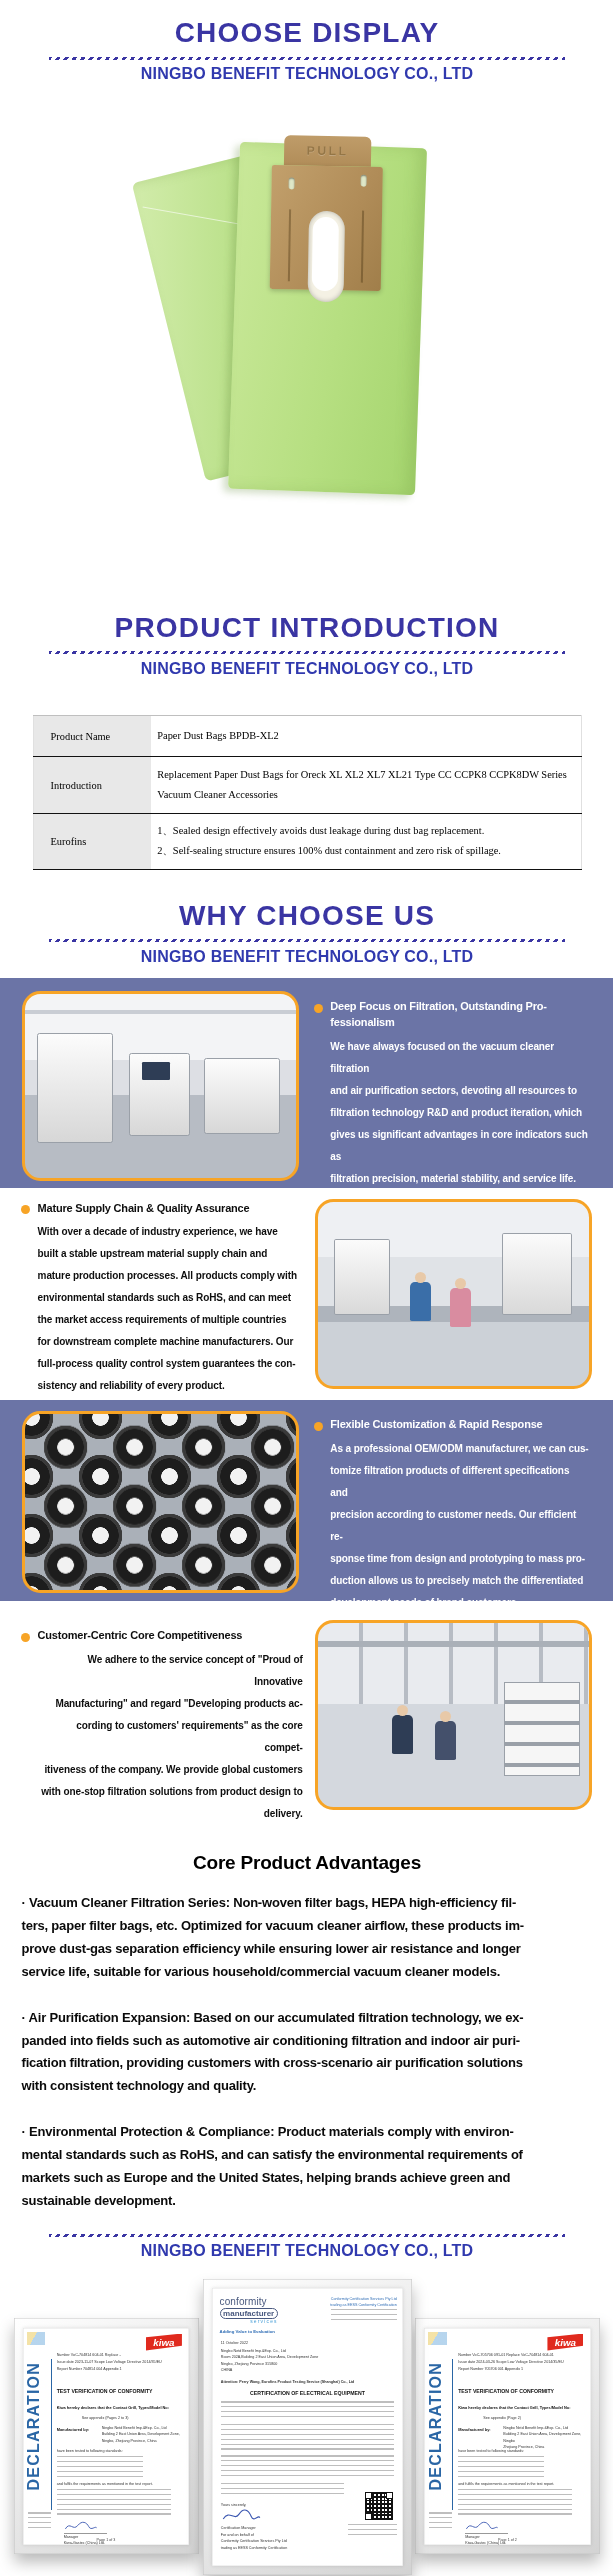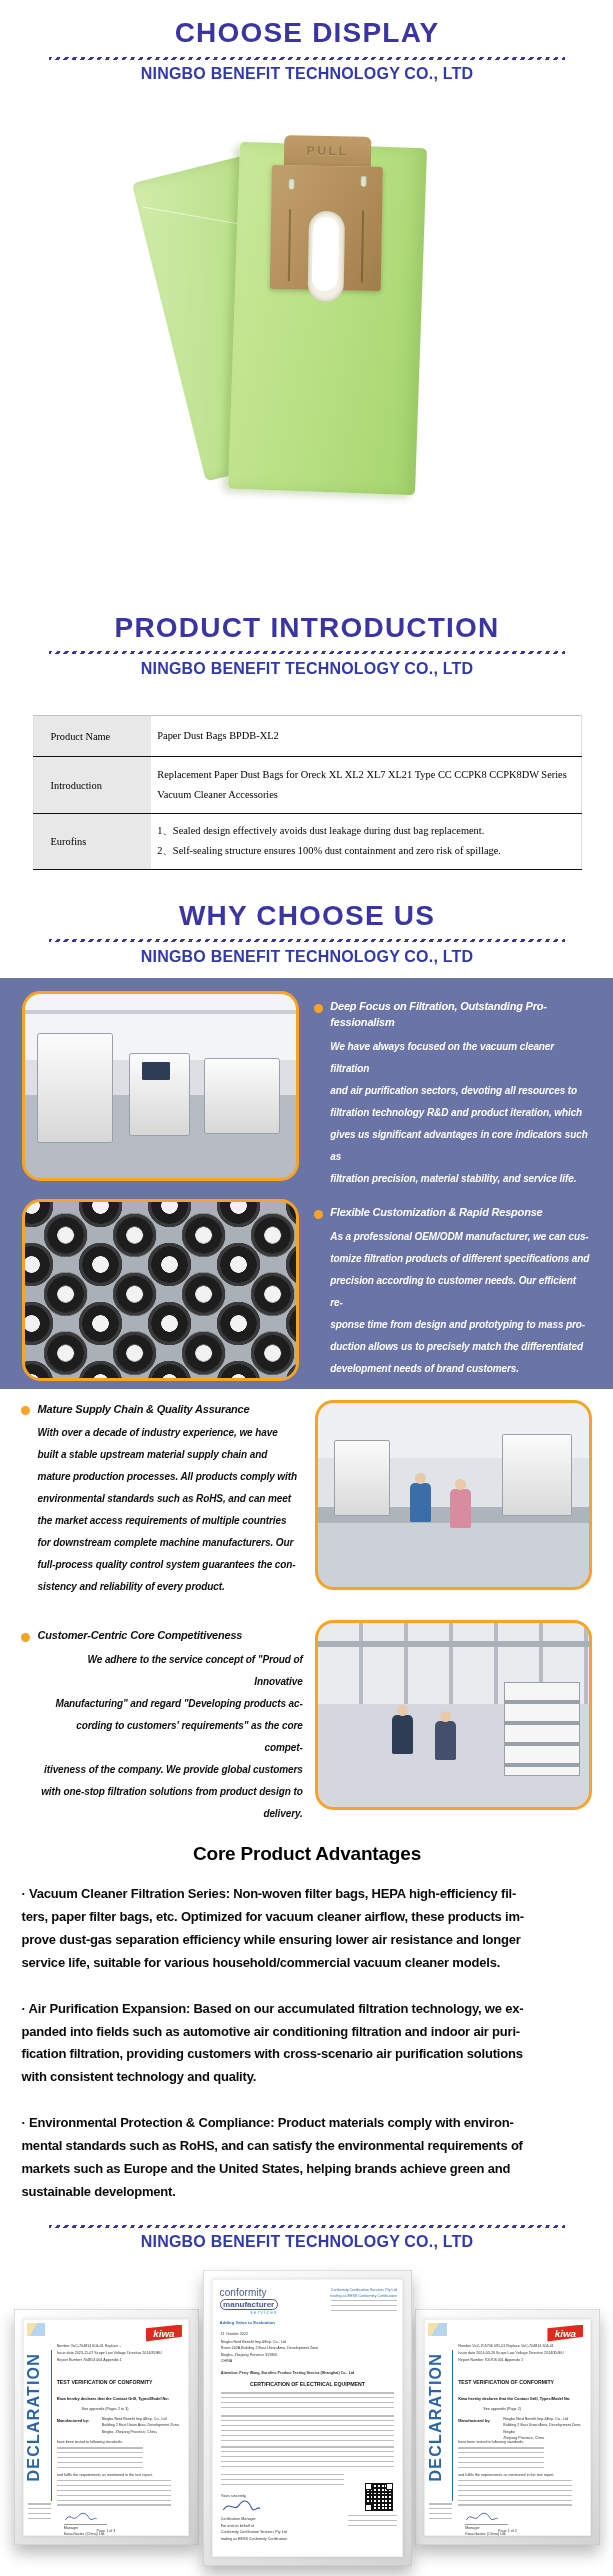--- a/index.html
+++ b/index.html
@@ -51,21 +51,21 @@
     border-top:0.6px solid #bfbfbf;border-left:0.6px solid #e0e0e0;border-right:0.6px solid #e0e0e0;border-bottom:1.8px solid #111;}
   table.spec td{vertical-align:middle;}
   td.lbl{background:#e8e8e8;width:97px;padding:7.4px 3.7px 7.4px 17px;}
   td.val{background:#fff;padding:7.4px 9.8px 7.4px 6.1px;line-height:1.95;}
   tr.r1 td{height:26px;margin-top:16px;}
   tr + tr td{border-top:1.8px solid #111;}
   .pre{white-space:pre-line;}
   .features-val{line-height:2.5;}
 
   
-  .feat{display:flex;align-items:flex-start;box-sizing:border-box;font-style:italic;}
+  .feat{display:flex;align-items:flex-start;box-sizing:border-box;}
   .band{background:#6b74a6;}
   .white{background:#fff;}
   .photo{width:271px;height:184px;border:3.7px solid #f7a426;border-radius:18.4px;overflow:hidden;
     flex:none;position:relative;background:#c9ccd2;}
   .feat1{height:210px;} .feat1 .photo{margin:12.3px 0 0 22px;}
   .feat2{height:212px;} .feat2 .photo{margin:11px 22px 0 0;}
   .feat3{height:201px;} .feat3 .photo{height:176px;margin:11px 0 0 22px;}
   .feat4{height:230px;text-align:right;} .feat4 .photo{margin:18.4px 22px 0 0;}
   .ftxt{flex:1;box-sizing:border-box;}
   .band .ftxt{color:#fff;padding:21px 24.6px 0 14.7px;}
@@ -103,21 +103,21 @@
   .sc-warehouse .beams{position:absolute;left:0;top:0;width:100%;height:44%;
     background:repeating-linear-gradient(90deg,transparent 0 41px,#b7bcc4 41px 45px);}
   .sc-warehouse .duct{position:absolute;left:0;top:18.4px;width:100%;height:6.1px;background:#aab0b8;}
   .sc-warehouse .shelf{position:absolute;right:8.6px;top:59px;width:74px;height:92px;
     background:repeating-linear-gradient(#f6f6f6 0 17px,#9aa0a8 17px 21px);border:0.6px solid #9aa0a8;}
   .sc-warehouse .fig1{left:74px;top:92px;background:#2e3d55;}
   .sc-warehouse .fig2{left:117px;top:98px;background:#44506b;}
 
   
   .adv{padding-top:8.6px;}
-  .adv h2{text-align:center;margin:3px;font-size:19px;font-weight:700;color:#000;letter-spacing:-0.2px;}
+  .adv h2{text-align:center;margin:12px;font-size:19px;font-weight:700;color:#000;letter-spacing:-0.2px;}
   .adv p{width:571px;margin:18.4px auto 0;font-size:13px;font-weight:700;color:#0a0a0a;
     letter-spacing:-0.2px;line-height:1.76;white-space:pre-line;}
   .adv p + p{margin-top:23px;}
 
   
   .certs{position:relative;height:354px;}
   .frame{position:absolute;box-sizing:border-box;padding:9.2px;
     background:linear-gradient(145deg,#ffffff 0%,#ececec 45%,#d3d3d3 100%);
     box-shadow:0 8.6px 14.7px rgba(0,0,0,.28), inset 0 0 0 0.6px #c6c6c6;}
   .paper{width:100%;height:100%;background:#fff;position:relative;overflow:hidden;box-sizing:border-box;
@@ -241,36 +241,20 @@
 fessionalism</h3>
       </div>
       <p class="fbody">We have always focused on the vacuum cleaner filtration
 and air purification sectors, devoting all resources to
 filtration technology R&amp;D and product iteration, which
 gives us significant advantages in core indicators such as
 filtration precision, material stability, and service life.</p>
     </div>
   </section>
 
-  <section class="feat feat3 band">
-    <div class="photo sc-filters"></div>
-    <div class="ftxt">
-      <div class="ft-row">
-        <span class="dot"></span>
-        <h3 class="ftitle pre">Flexible Customization &amp; Rapid Response</h3>
-      </div>
-      <p class="fbody">As a professional OEM/ODM manufacturer, we can cus-
-tomize filtration products of different specifications and
-precision according to customer needs. Our efficient re-
-sponse time from design and prototyping to mass pro-
-duction allows us to precisely match the differentiated
-development needs of brand customers.</p>
-    </div>
-  </section>
-
   <section class="feat feat2 white">
     <div class="ftxt">
       <div class="ft-row">
         <span class="dot"></span>
         <h3 class="ftitle pre">Mature Supply Chain &amp; Quality Assurance</h3>
       </div>
       <p class="fbody">With over a decade of industry experience, we have
 built a stable upstream material supply chain and
 mature production processes. All products comply with
 environmental standards such as RoHS, and can meet
@@ -278,20 +262,36 @@
 for downstream complete machine manufacturers. Our
 full-process quality control system guarantees the con-
 sistency and reliability of every product.</p>
     </div>
     <div class="photo sc-workers">
       <div class="bench"></div>
         <div class="mach m1"></div>
         <div class="mach m2"></div>
       <div class="worker w-blue"></div>
         <div class="worker w-pink"></div>
+    </div>
+  </section>
+
+  <section class="feat feat3 band">
+    <div class="photo sc-filters"></div>
+    <div class="ftxt">
+      <div class="ft-row">
+        <span class="dot"></span>
+        <h3 class="ftitle pre">Flexible Customization &amp; Rapid Response</h3>
+      </div>
+      <p class="fbody">As a professional OEM/ODM manufacturer, we can cus-
+tomize filtration products of different specifications and
+precision according to customer needs. Our efficient re-
+sponse time from design and prototyping to mass pro-
+duction allows us to precisely match the differentiated
+development needs of brand customers.</p>
     </div>
   </section>
 
   <section class="feat feat4 white">
     <div class="ftxt">
       <div class="ft-row">
         <span class="dot"></span>
         <h3 class="ftitle pre">Customer-Centric Core Competitiveness</h3>
       </div>
       <p class="fbody">We adhere to the service concept of "Proud of Innovative

